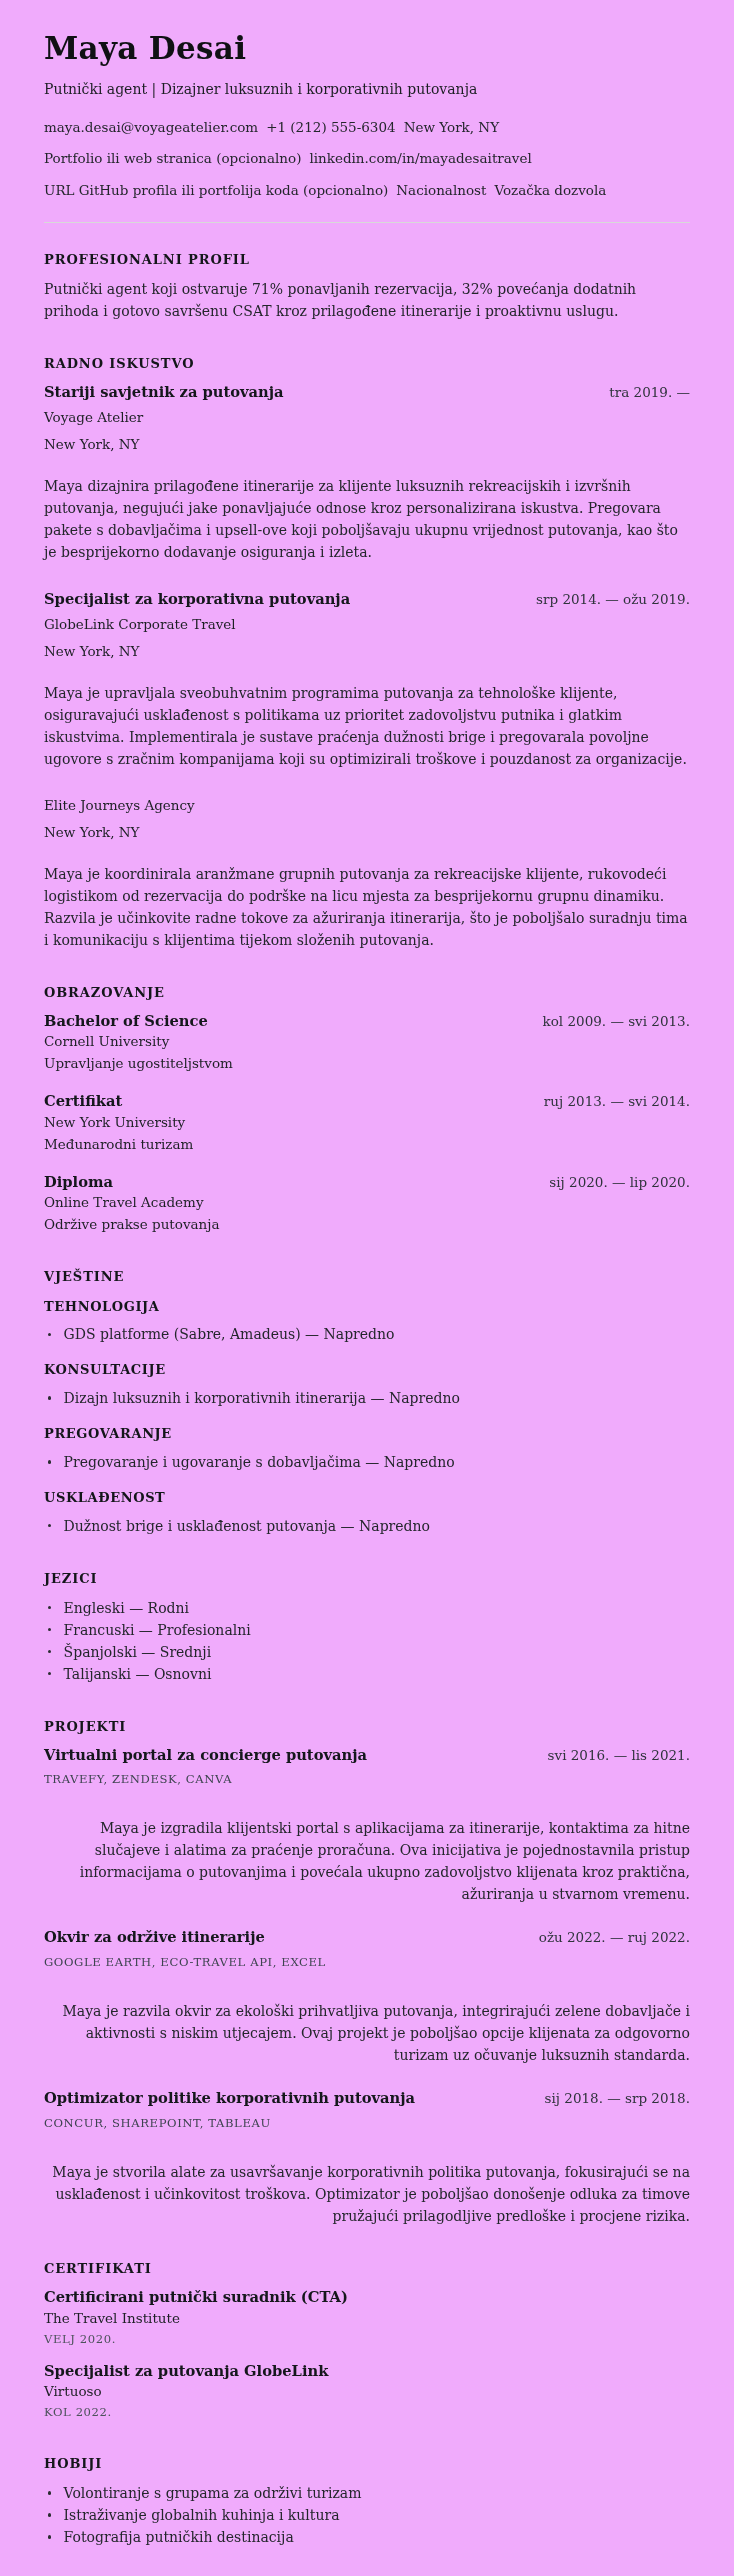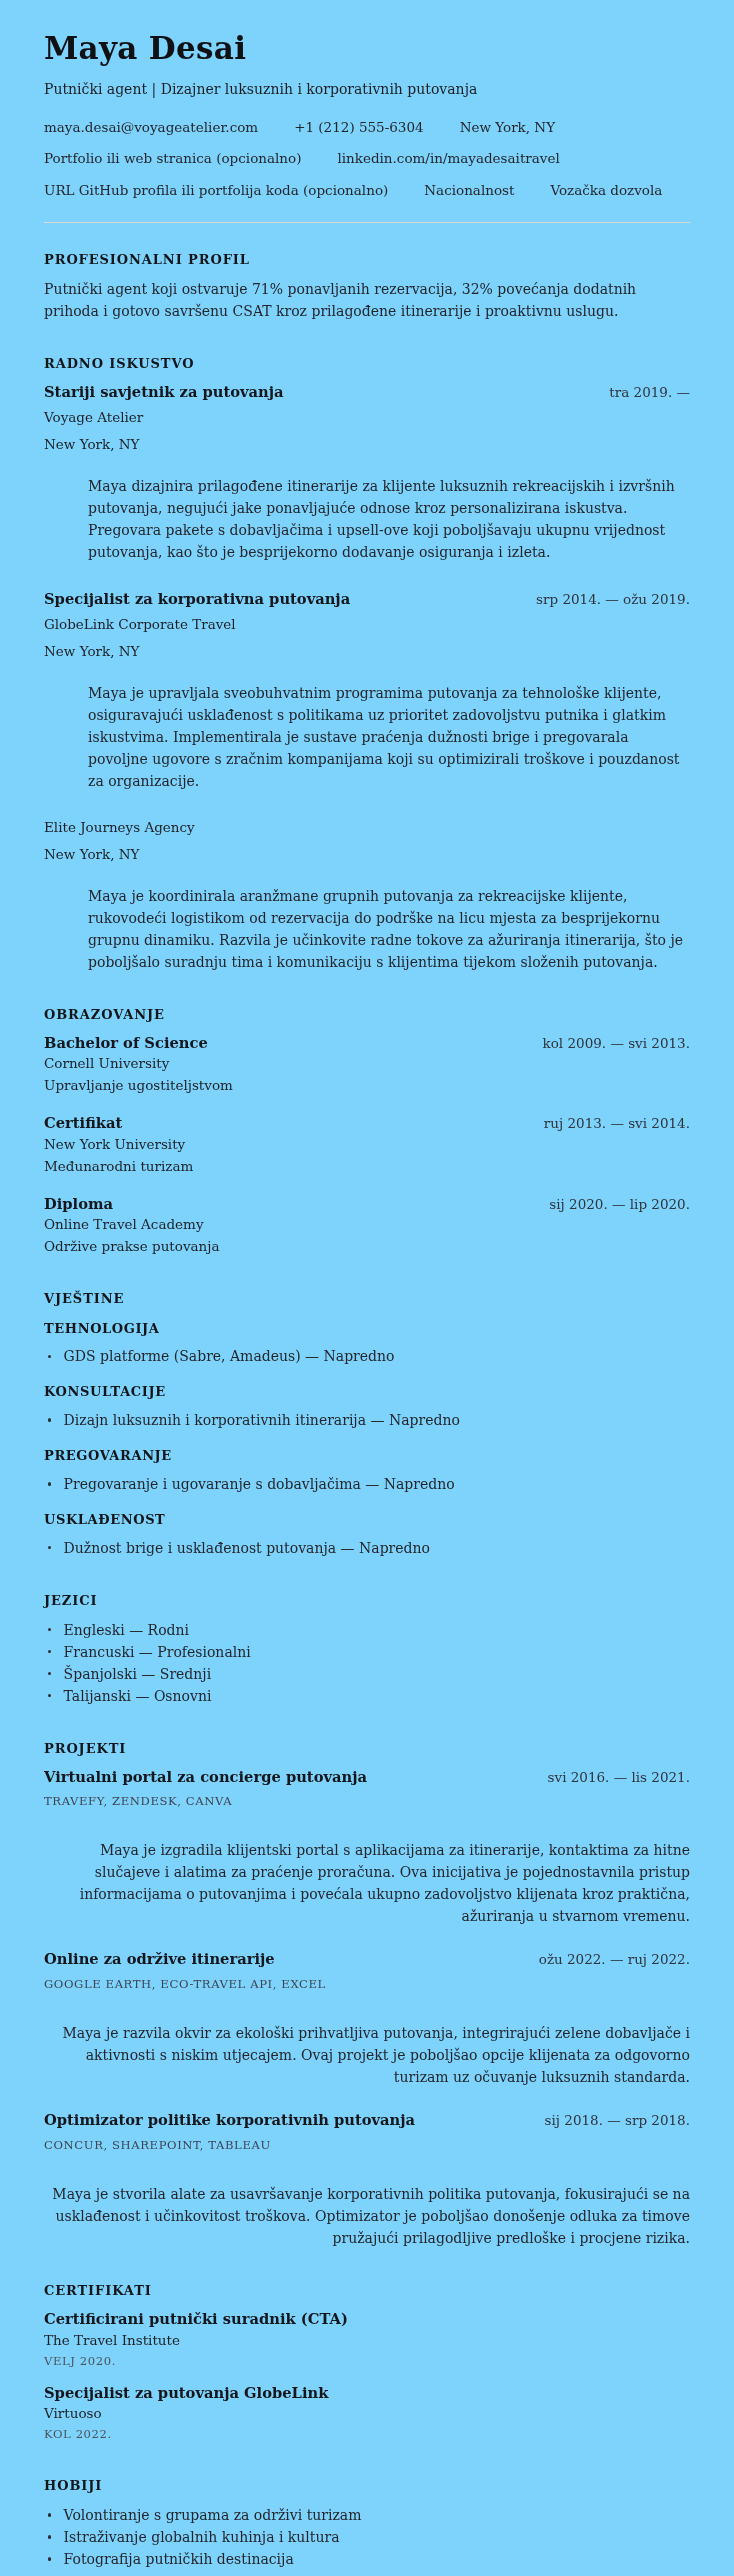--- a/index.html
+++ b/index.html
@@ -1,21 +1,21 @@
 <!DOCTYPE html>
 <html style="font-size:9.8px"><head>
 <meta charset="utf-8">
 <style>
   * { box-sizing: border-box; }
   html, body { margin: 0; padding: 0; background: #ffffff; }
   .page {
     width: 734px;
     height: 2576px;
     margin: 0 auto;
-    background: #7dd3fc;
+    background: #f0abfc;
     padding: 31px 44px 37px 44px;
     font-family: "DejaVu Serif", "Liberation Serif", serif;
     color: #24262c;
     overflow: hidden;
   }
 
   
   .name {
     font-size: 31px;
     line-height: 1.1;
@@ -26,21 +26,21 @@
   }
   .subtitle {
     font-size: 14px;
     line-height: 21px;
     color: #1d1f24;
     margin: 0 0 18.4px 0;
   }
   .contact-row {
     display: flex;
     flex-wrap: wrap;
-    gap: 36px;
+    gap: 8px;
     font-size: 13.5px;
     line-height: 18.4px;
     color: #24262c;
     margin-bottom: 13px;
   }
   .header-divider {
     border: none;
     border-top: 1.2px solid #d9d9d9;
     margin: 23px 0 0 0;
   }
@@ -91,21 +91,21 @@
     line-height: 18.4px;
     color: #1e2025;
     margin-top: 6.1px;
   }
   .entry-location {
     font-size: 13.5px;
     line-height: 18.4px;
     color: #1e2025;
     margin-top: 9.2px;
   }
-  .entry-desc { margin-top: 21px; margin-left: 44px; }
+  .entry-desc { margin-top: 21px; }
 
   .edu-entry { margin-bottom: 17px; }
   .edu-entry:last-child { margin-bottom: 0; }
   .edu-line { font-size: 13.5px; line-height: 22px; color: #1e2025; }
 
   .meta-line {
     font-size: 11.6px;
     line-height: 17px;
     letter-spacing: 0.6px;
     text-transform: uppercase;
@@ -305,21 +305,21 @@
       <div class="entry-title-row">
         <h3 class="entry-title">Virtualni portal za concierge putovanja</h3>
         <span class="entry-dates">svi 2016. — lis 2021.</span>
       </div>
       <div class="meta-line">TRAVEFY, ZENDESK, CANVA</div>
       <p class="body-text proj-desc">Maya je izgradila klijentski portal s aplikacijama za itinerarije, kontaktima za hitne slučajeve i alatima za praćenje proračuna. Ova inicijativa je pojednostavnila pristup informacijama o putovanjima i povećala ukupno zadovoljstvo klijenata kroz praktična, ažuriranja u stvarnom vremenu.</p>
     </div>
 
     <div class="proj-entry">
       <div class="entry-title-row">
-        <h3 class="entry-title">Online za održive itinerarije</h3>
+        <h3 class="entry-title">Okvir za održive itinerarije</h3>
         <span class="entry-dates">ožu 2022. — ruj 2022.</span>
       </div>
       <div class="meta-line">GOOGLE EARTH, ECO-TRAVEL API, EXCEL</div>
       <p class="body-text proj-desc">Maya je razvila okvir za ekološki prihvatljiva putovanja, integrirajući zelene dobavljače i aktivnosti s niskim utjecajem. Ovaj projekt je poboljšao opcije klijenata za odgovorno turizam uz očuvanje luksuznih standarda.</p>
     </div>
 
     <div class="proj-entry">
       <div class="entry-title-row">
         <h3 class="entry-title">Optimizator politike korporativnih putovanja</h3>
         <span class="entry-dates">sij 2018. — srp 2018.</span>

